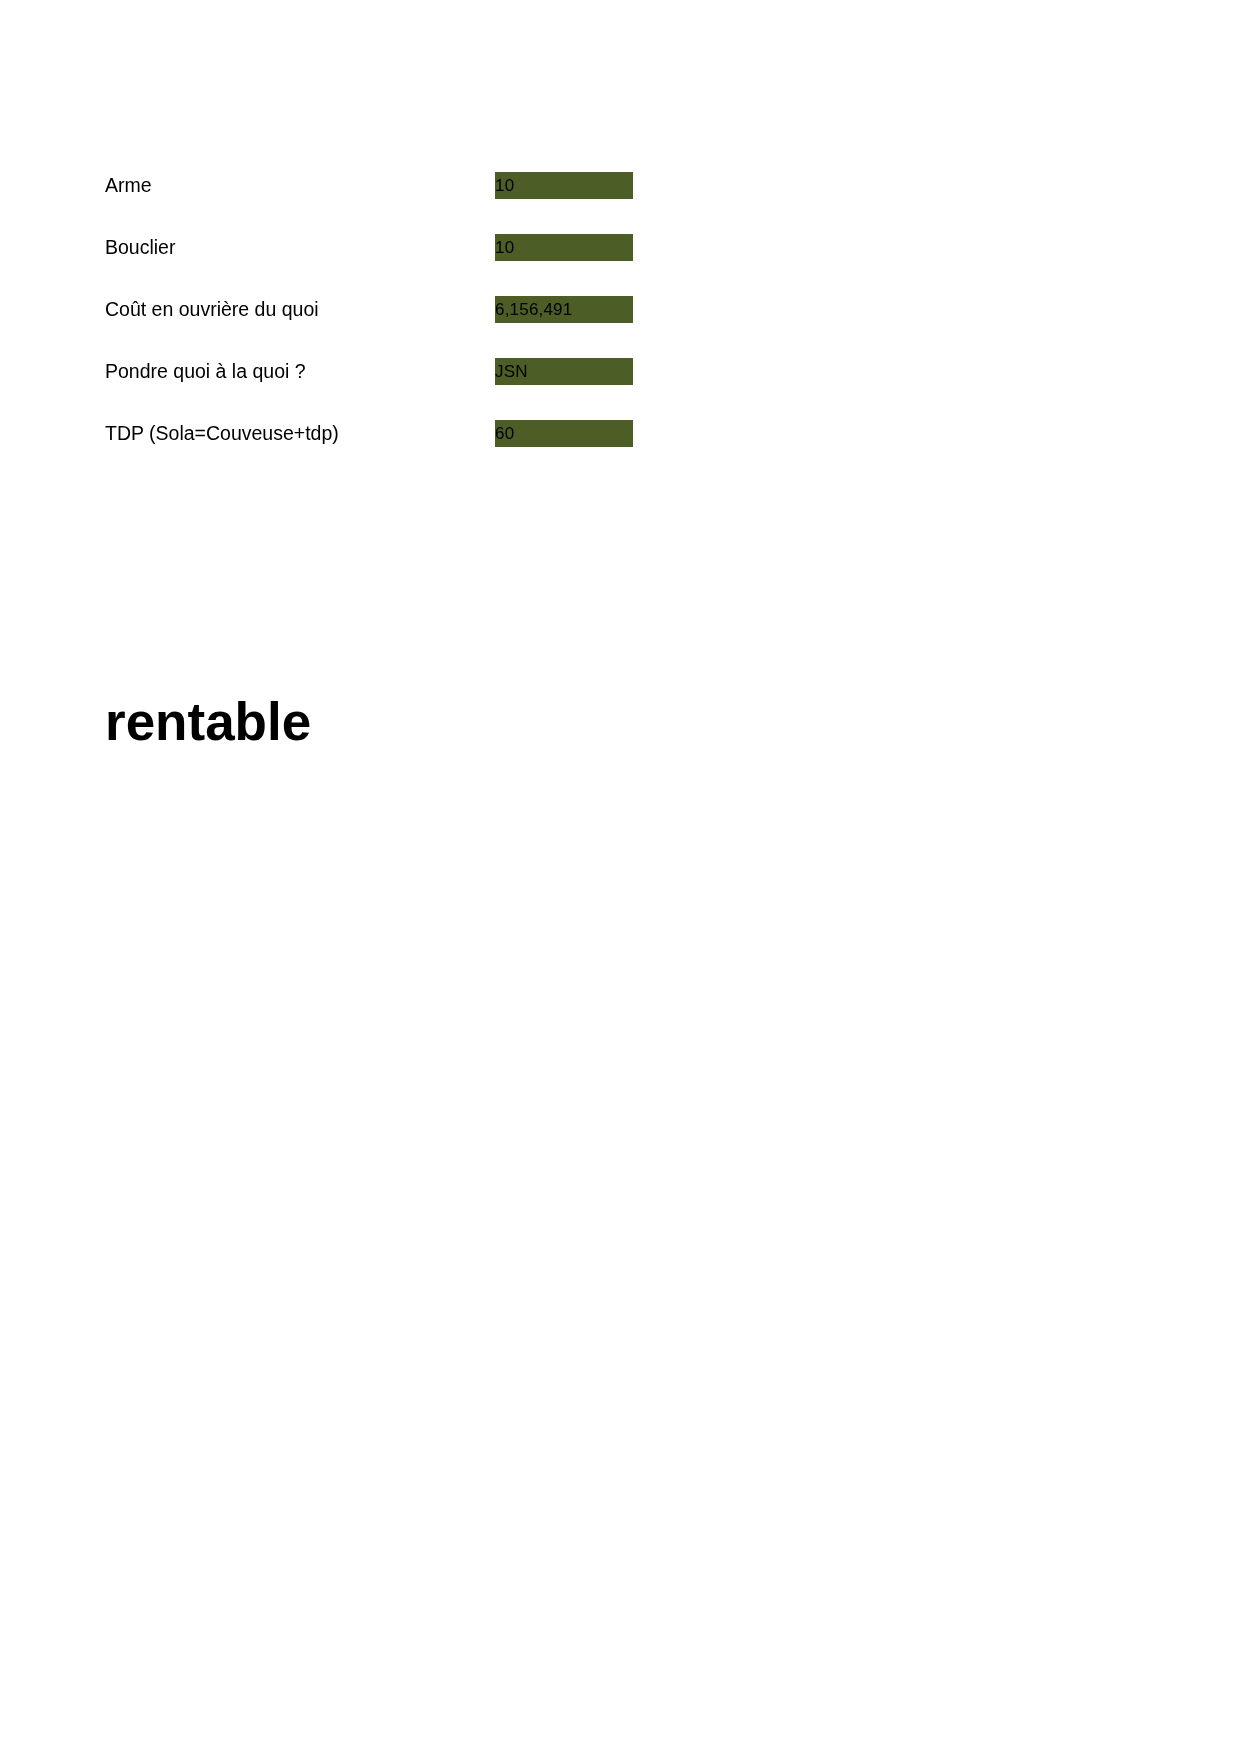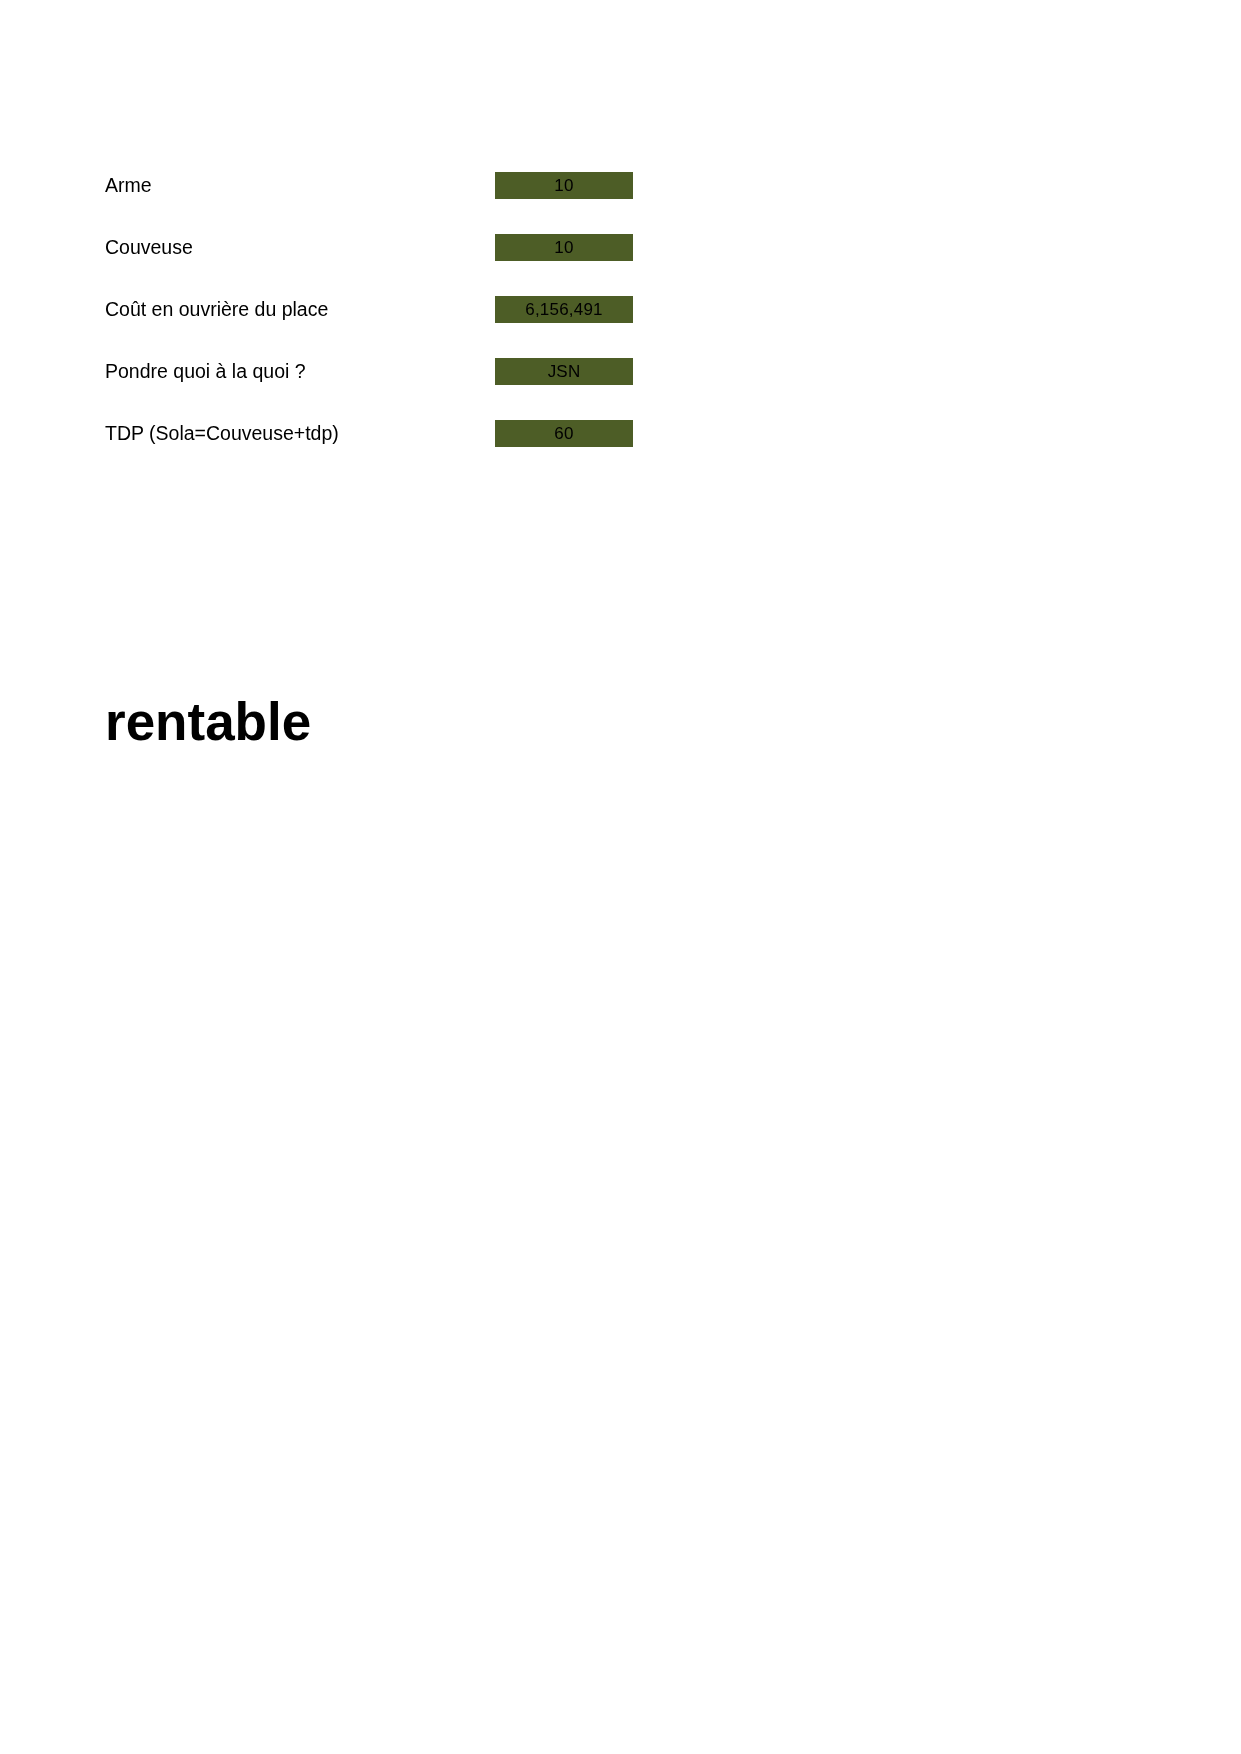--- a/index.html
+++ b/index.html
@@ -47,21 +47,21 @@
     white-space: nowrap;
   }
 
   .value-cell {
     width: 138px;
     height: 27px;
     background: #4d5d26;
     color: #000000;
     font-size: 17px;
     line-height: 27px;
-    text-align: center;
+    text-align: left;
     letter-spacing: 0.2px;
   }
 
   .headline {
     position: absolute;
     left: 105px;
     top: 691px;
     font-size: 53px;
     font-weight: bold;
     line-height: 62px;
@@ -75,26 +75,26 @@
 <div class="sheet">
 
   <div class="form-block">
 
     <div class="form-row">
       <div class="row-label">Arme</div>
       <div class="value-cell">10</div>
     </div>
 
     <div class="form-row">
-      <div class="row-label">Couveuse</div>
+      <div class="row-label">Bouclier</div>
       <div class="value-cell">10</div>
     </div>
 
     <div class="form-row">
-      <div class="row-label">Coût en ouvrière du place</div>
+      <div class="row-label">Coût en ouvrière du quoi</div>
       <div class="value-cell">6,156,491</div>
     </div>
 
     <div class="form-row">
       <div class="row-label">Pondre quoi à la quoi ?</div>
       <div class="value-cell">JSN</div>
     </div>
 
 
     <div class="form-row">

